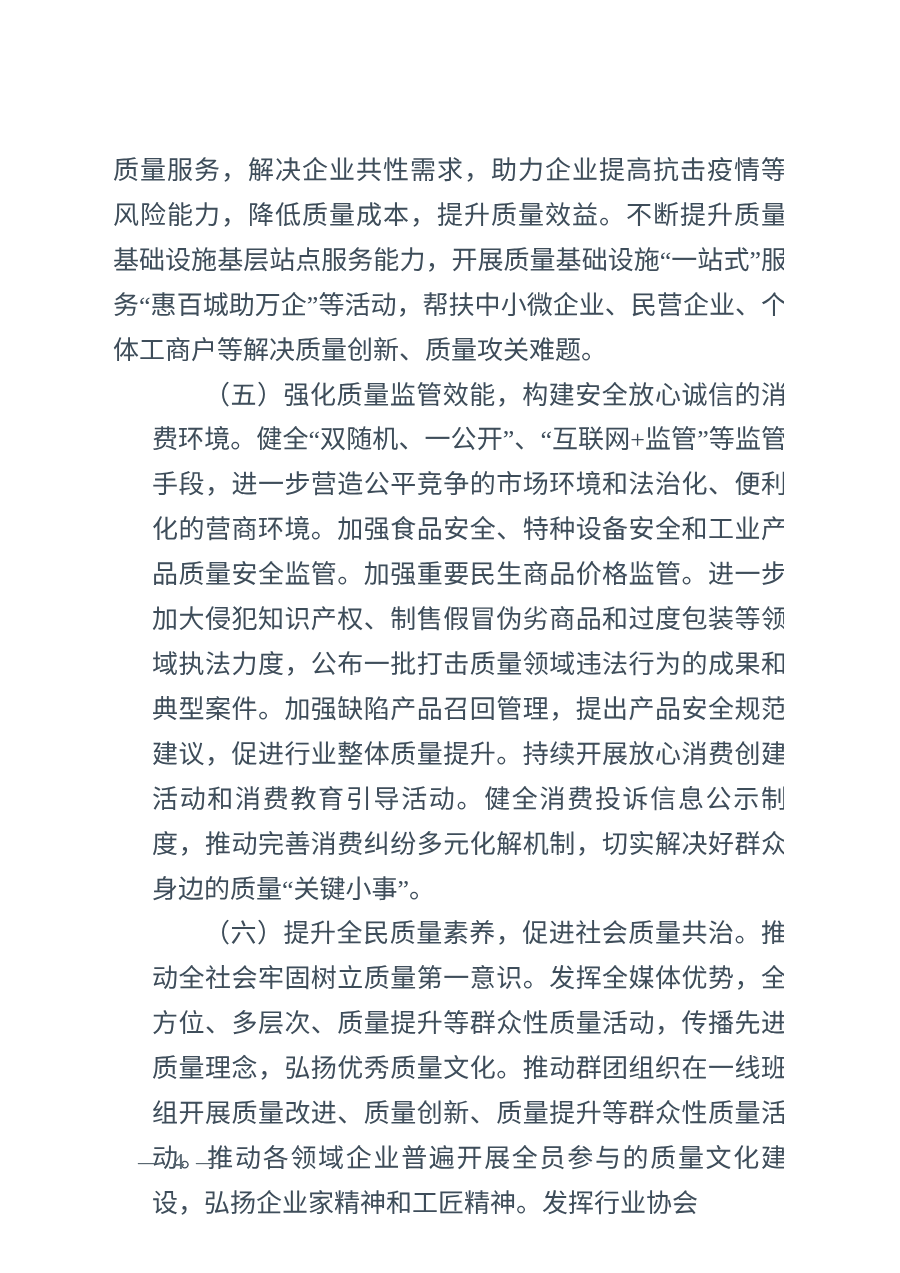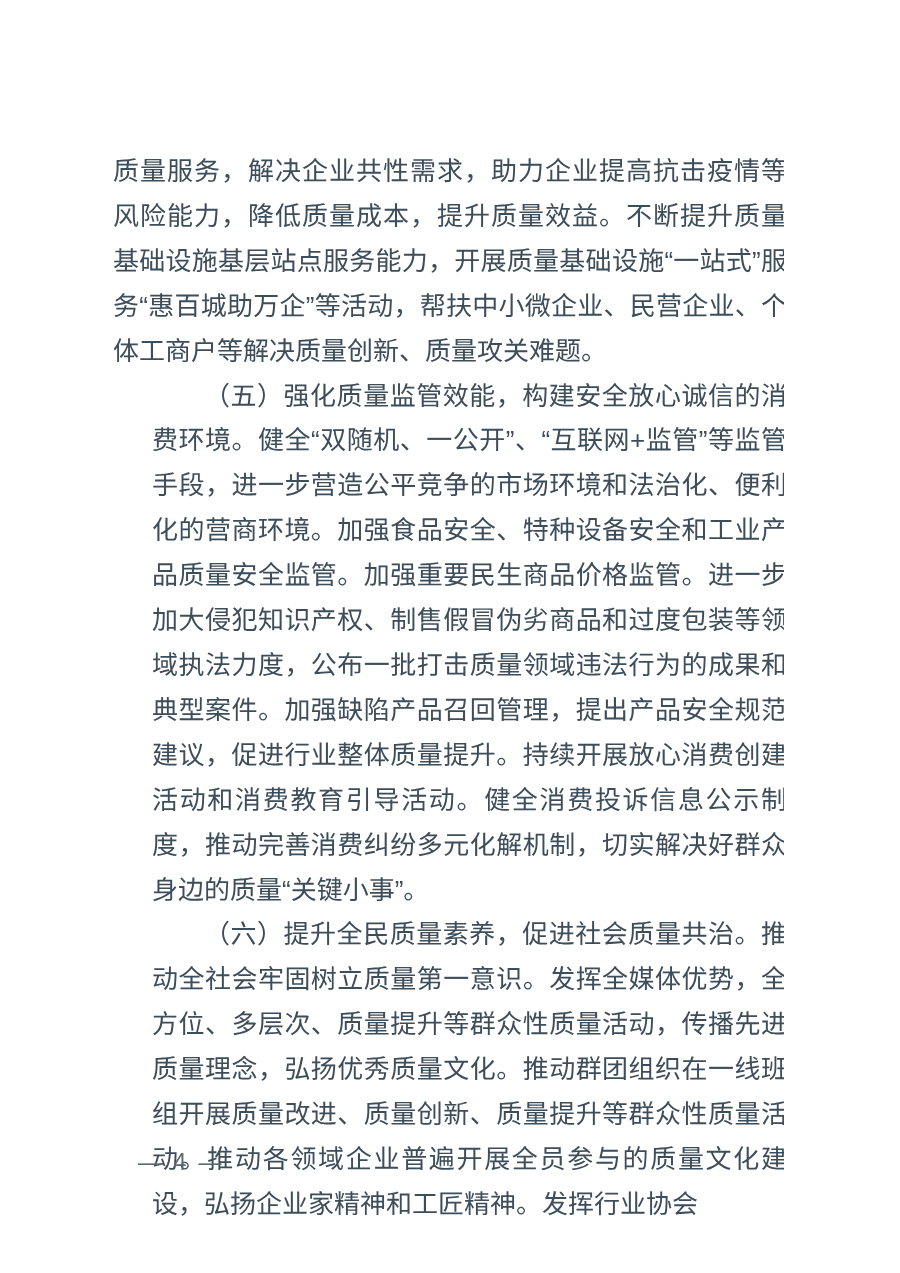--- a/index.html
+++ b/index.html
@@ -6,21 +6,21 @@
     margin: 0;
     padding: 0;
     background: #ffffff;
   }
   .page {
     position: relative;
     width: 784px;
     height: 1273px;
     background: #ffffff;
     overflow: hidden;
-    font-family: Liberation Sans, sans-serif;
+    font-family: Liberation Serif, serif;
   }
   .body-text {
     position: absolute;
     left: 113px;
     top: 149px;
     width: 674px;
     font-size: 26px;
     line-height: 44.9px;
     color: #3e4d5a;
     text-align: justify;

